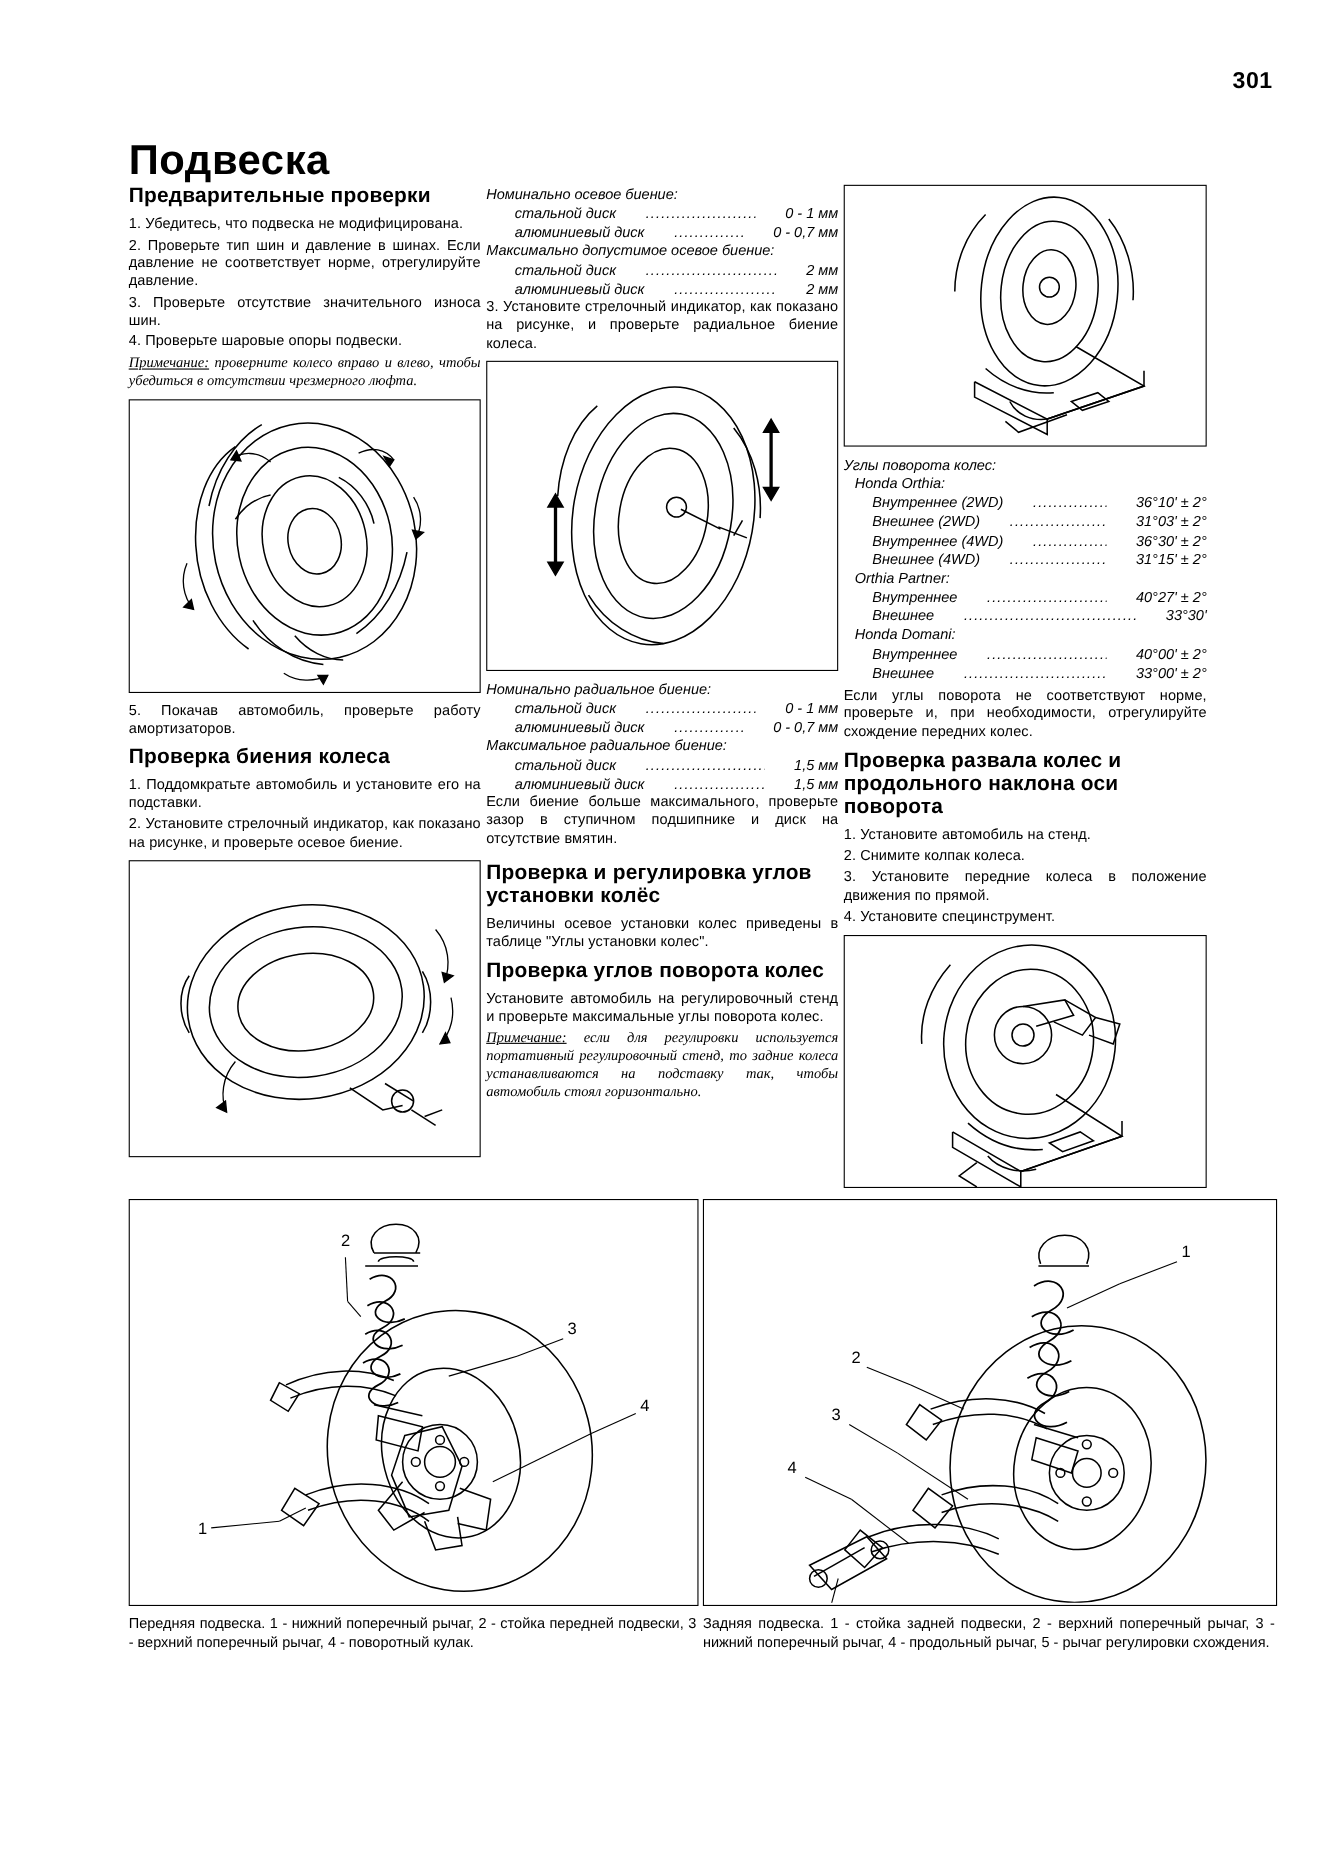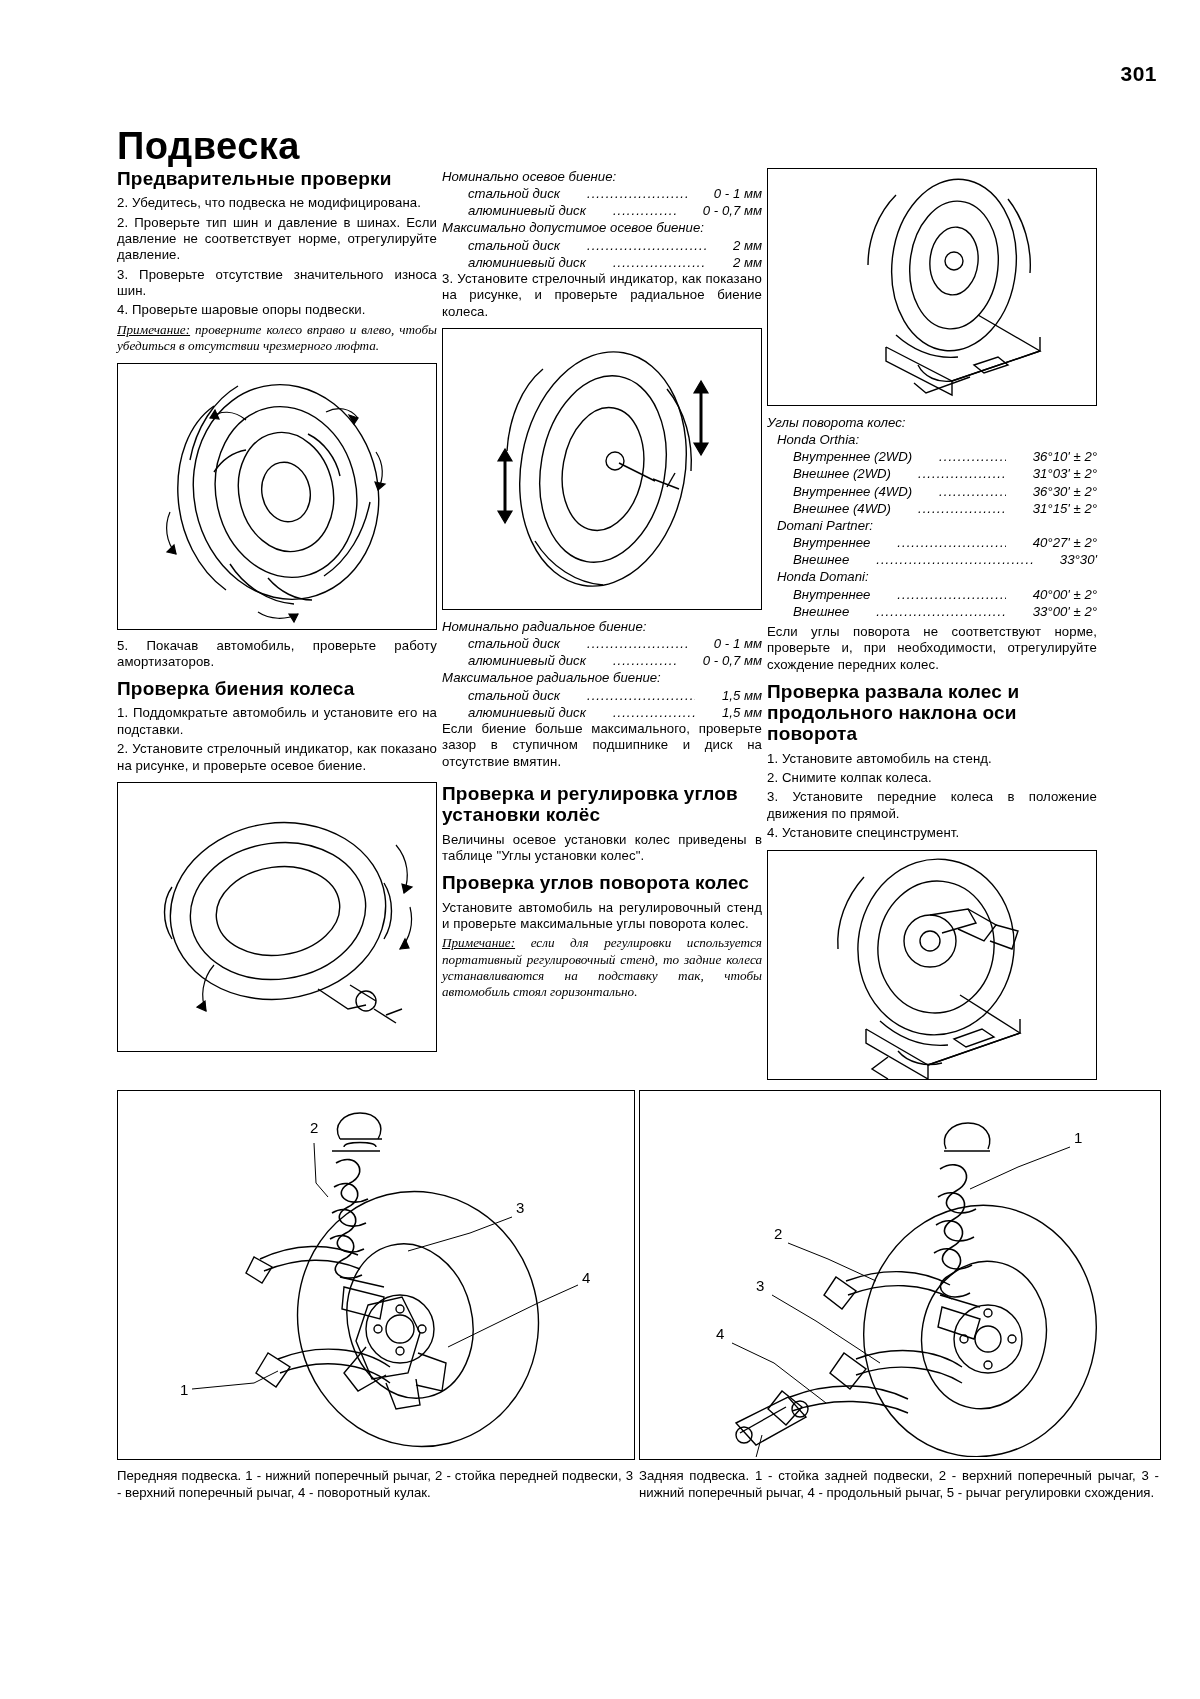--- a/index.html
+++ b/index.html
@@ -144,21 +144,21 @@
 
 <div class="page">
 
   <div class="page-number">301</div>
   <h1 class="page-title">Подвеска</h1>
 
   <div class="cols">
 
     <div class="col col1">
       <h2 class="sec">Предварительные проверки</h2>
-      <p class="body">2. Убедитесь, что подвеска не модифицирована.</p>
+      <p class="body">1. Убедитесь, что подвеска не модифицирована.</p>
       <p class="body">2. Проверьте тип шин и давление в шинах. Если давление не соответствует норме, отрегулируйте давление.</p>
       <p class="body">3. Проверьте отсутствие значительного износа шин.</p>
       <p class="body">4. Проверьте шаровые опоры подвески.</p>
       <p class="note"><u>Примечание:</u><span> проверните колесо вправо и влево, чтобы убедиться в отсутствии чрезмерного люфта.</span></p>
 
       <div class="fig" style="height:265px;">
         <svg viewBox="0 0 318 265" width="318" height="265">
           <g fill="none" stroke="#000" stroke-width="1.4">
             <ellipse cx="168" cy="128" rx="92" ry="108" transform="rotate(-12 168 128)"></ellipse>
             <ellipse cx="168" cy="128" rx="70" ry="86" transform="rotate(-12 168 128)"></ellipse>
@@ -339,21 +339,21 @@
         <span class="lbl">Внутреннее (4WD)</span>
         <span class="dots">..........................................</span>
         <span class="val">36°30' ± 2°</span>
       </p>
       <p class="spec-row">
         <span class="lbl">Внешнее (4WD)</span>
         <span class="dots">..........................................</span>
         <span class="val">31°15' ± 2°</span>
       </p>
 
-      <p class="spec-head" style="padding-left:10px;">Domani Partner:</p>
+      <p class="spec-head" style="padding-left:10px;">Orthia Partner:</p>
       <p class="spec-row">
         <span class="lbl">Внутреннее</span>
         <span class="dots">..........................................</span>
         <span class="val">40°27' ± 2°</span>
       </p>
       <p class="spec-row">
         <span class="lbl">Внешнее</span>
         <span class="dots">..........................................</span>
         <span class="val">33°30'</span>
       </p>

